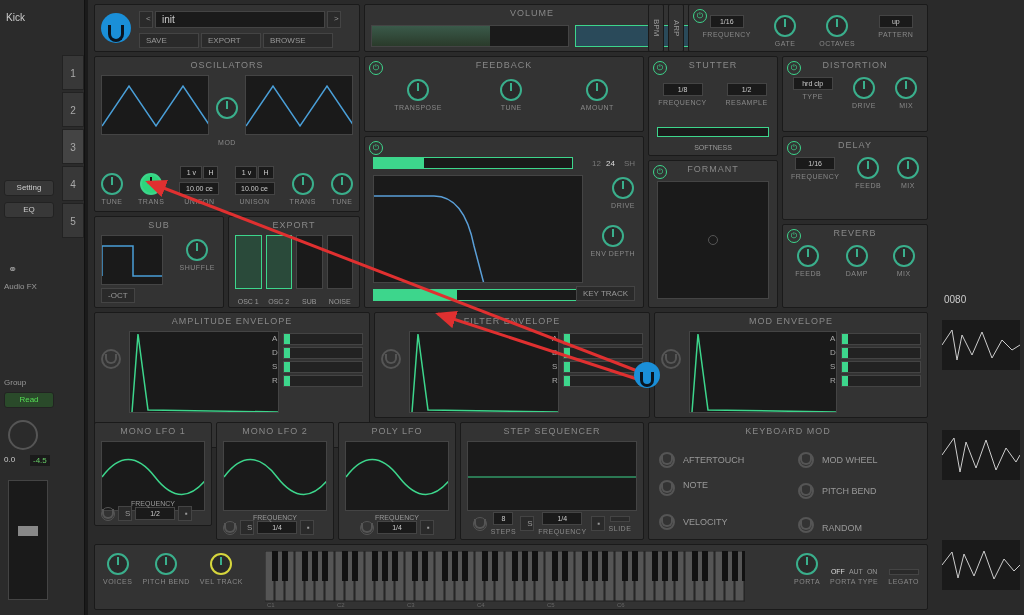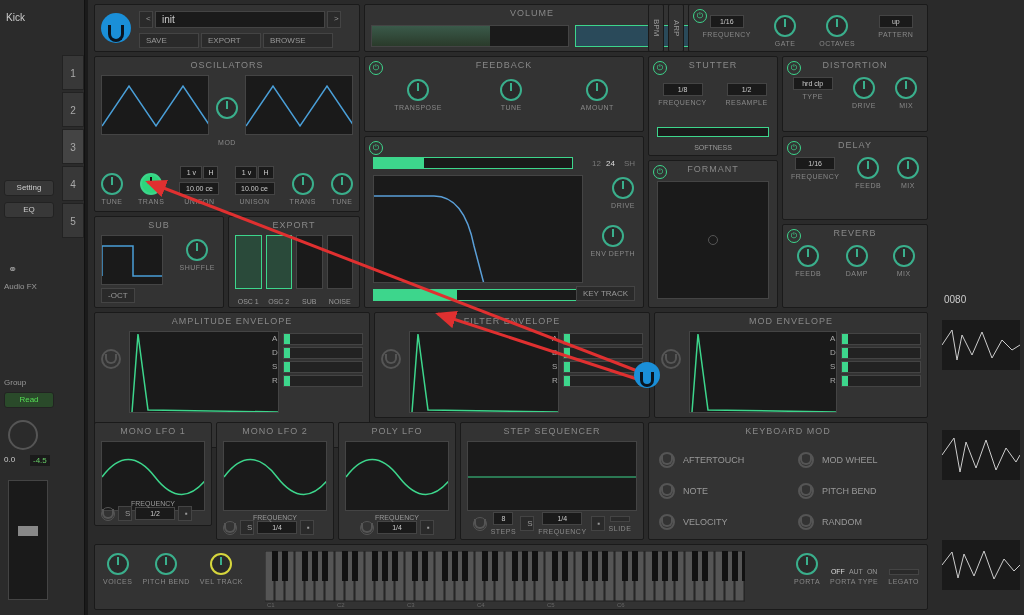--- a/index.html
+++ b/index.html
@@ -479,33 +479,33 @@
     <div class="panel-title">KEYBOARD MOD</div>
     <div style="position:absolute;left:10px;top:26px;right:10px;bottom:6px;display:grid;grid-template-columns:1fr 1fr;gap:8px 20px">
       <div style="display:flex;align-items:center;gap:8px">
           <div class="ring-icon" style="width:16px;height:16px"></div>
           <span>AFTERTOUCH</span>
         </div>
       <div style="display:flex;align-items:center;gap:8px">
           <div class="ring-icon" style="width:16px;height:16px"></div>
           <span>MOD WHEEL</span>
         </div>
-      <div style="display:flex;align-items:center;gap:8px">
+      <div style="display:flex;gap:8px">
           <div class="ring-icon" style="width:16px;height:16px"></div>
           <span>NOTE</span>
         </div>
       <div style="display:flex;align-items:center;gap:8px">
           <div class="ring-icon" style="width:16px;height:16px"></div>
           <span>PITCH BEND</span>
         </div>
       <div style="display:flex;align-items:center;gap:8px">
           <div class="ring-icon" style="width:16px;height:16px"></div>
           <span>VELOCITY</span>
         </div>
-      <div style="display:flex;align-items:center;gap:8px">
+      <div style="display:flex;align-items:flex-end;gap:8px">
           <div class="ring-icon" style="width:16px;height:16px"></div>
           <span>RANDOM</span>
         </div>
     </div>
   </div>
 
   <div class="panel" style="left:6px;top:544px;width:834px;height:66px">
     <div style="position:absolute;left:8px;top:8px;display:flex;gap:10px">
       <div class="knob-group">
           <div class="knob"></div>

